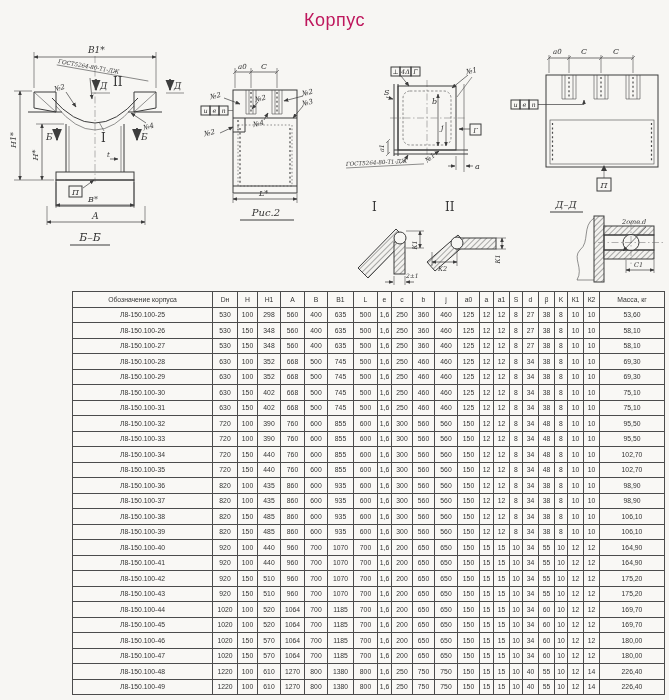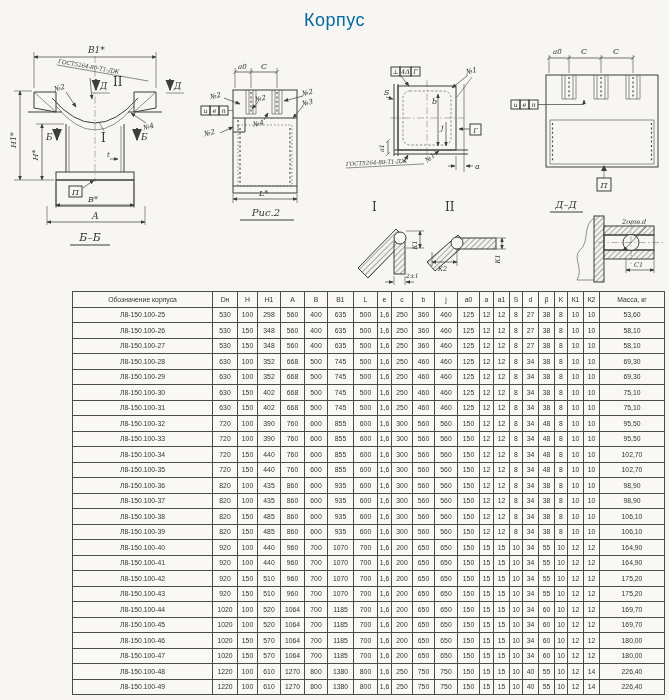--- a/index.html
+++ b/index.html
@@ -4,21 +4,21 @@
 <style>
   html,body{margin:0;padding:0;}
   body{
     width:669px;height:700px;position:relative;overflow:hidden;
     background:#f7f6f3;
     font-family:"Liberation Sans",sans-serif;
     color:#2e2e2e;
   }
   .page-title{
     position:absolute;left:0;top:10px;width:669px;text-align:center;
-    font-size:18px;letter-spacing:.5px;color:#0369a1;
+    font-size:18px;letter-spacing:.5px;color:#be185d;
     font-family:"Liberation Sans",sans-serif;
   }
   .drawing-wrap{position:absolute;left:0;top:0;width:669px;height:292px;}
   svg{display:block;}
   svg text{fill:#333;}
   .ln{stroke:#3d3d3d;stroke-width:1;fill:none;}
   .thin{stroke:#4a4a4a;stroke-width:.6;fill:none;}
   .dim{stroke:#3d3d3d;stroke-width:.7;fill:none;}
   .cl{stroke:#6a6a6a;stroke-width:.5;fill:none;stroke-dasharray:7 2.5 1.5 2.5;}
   .dash{stroke:#4a4a4a;stroke-width:1.2;fill:none;stroke-dasharray:2 2.4;}

